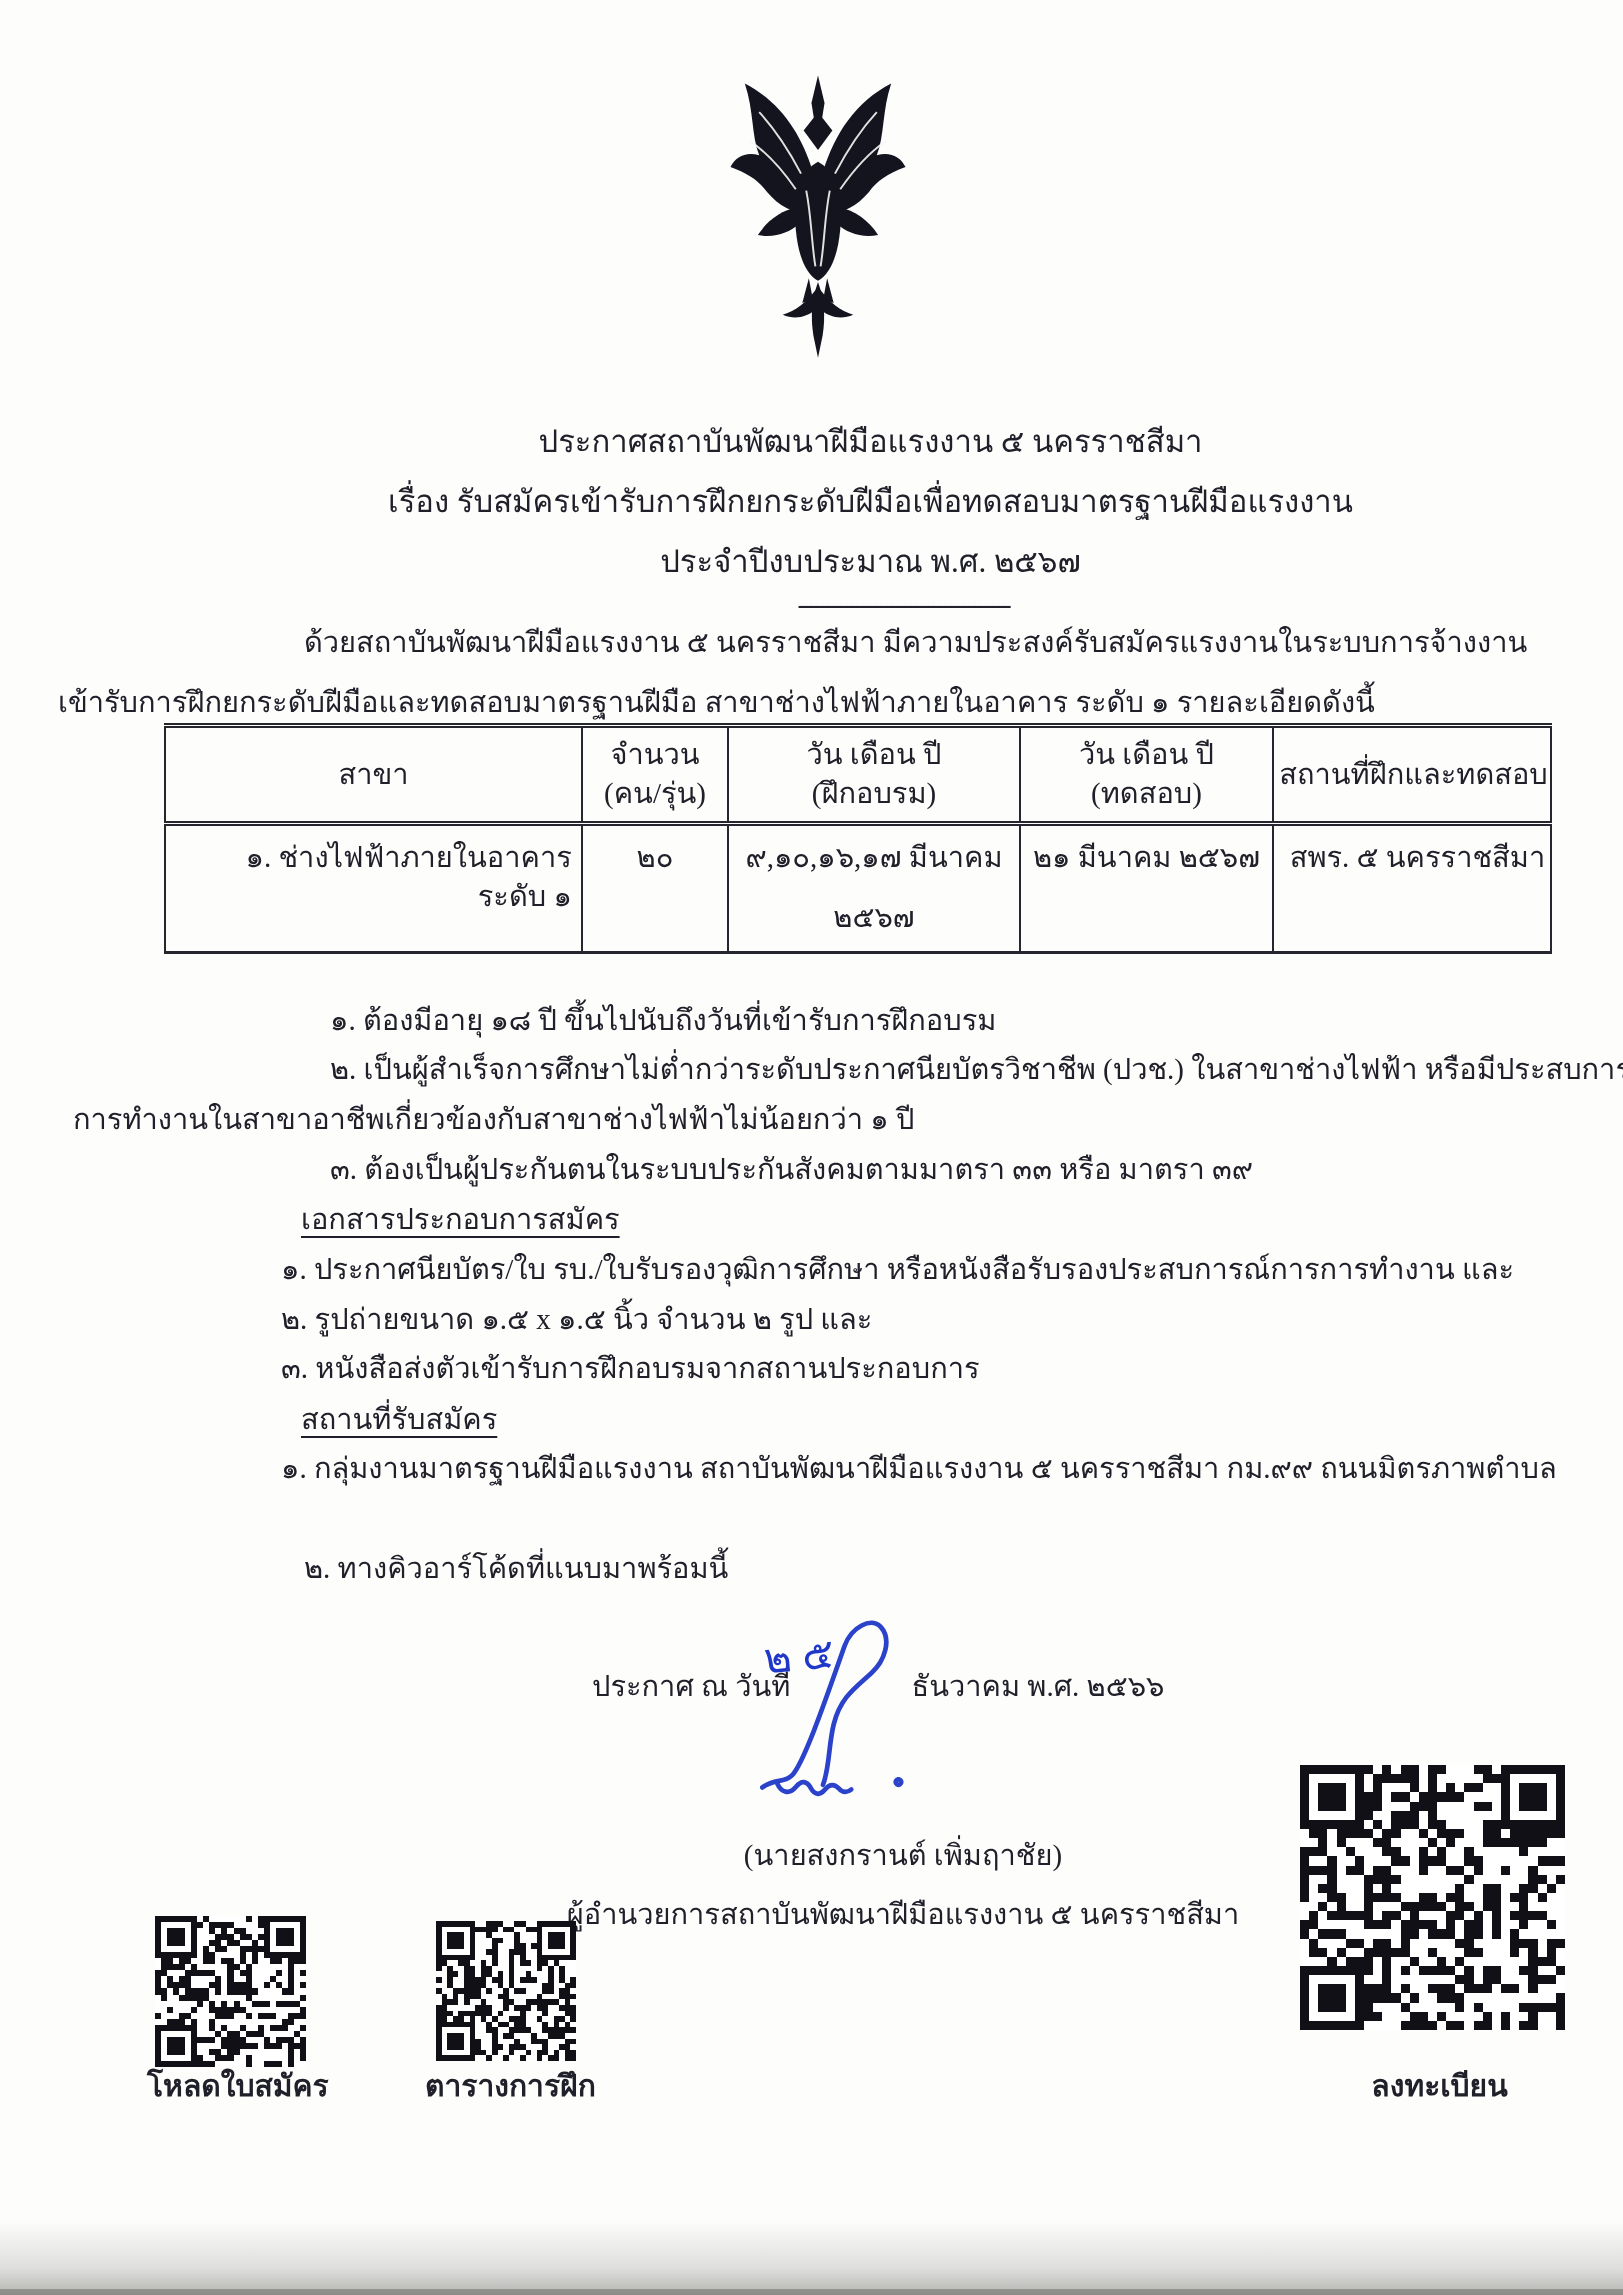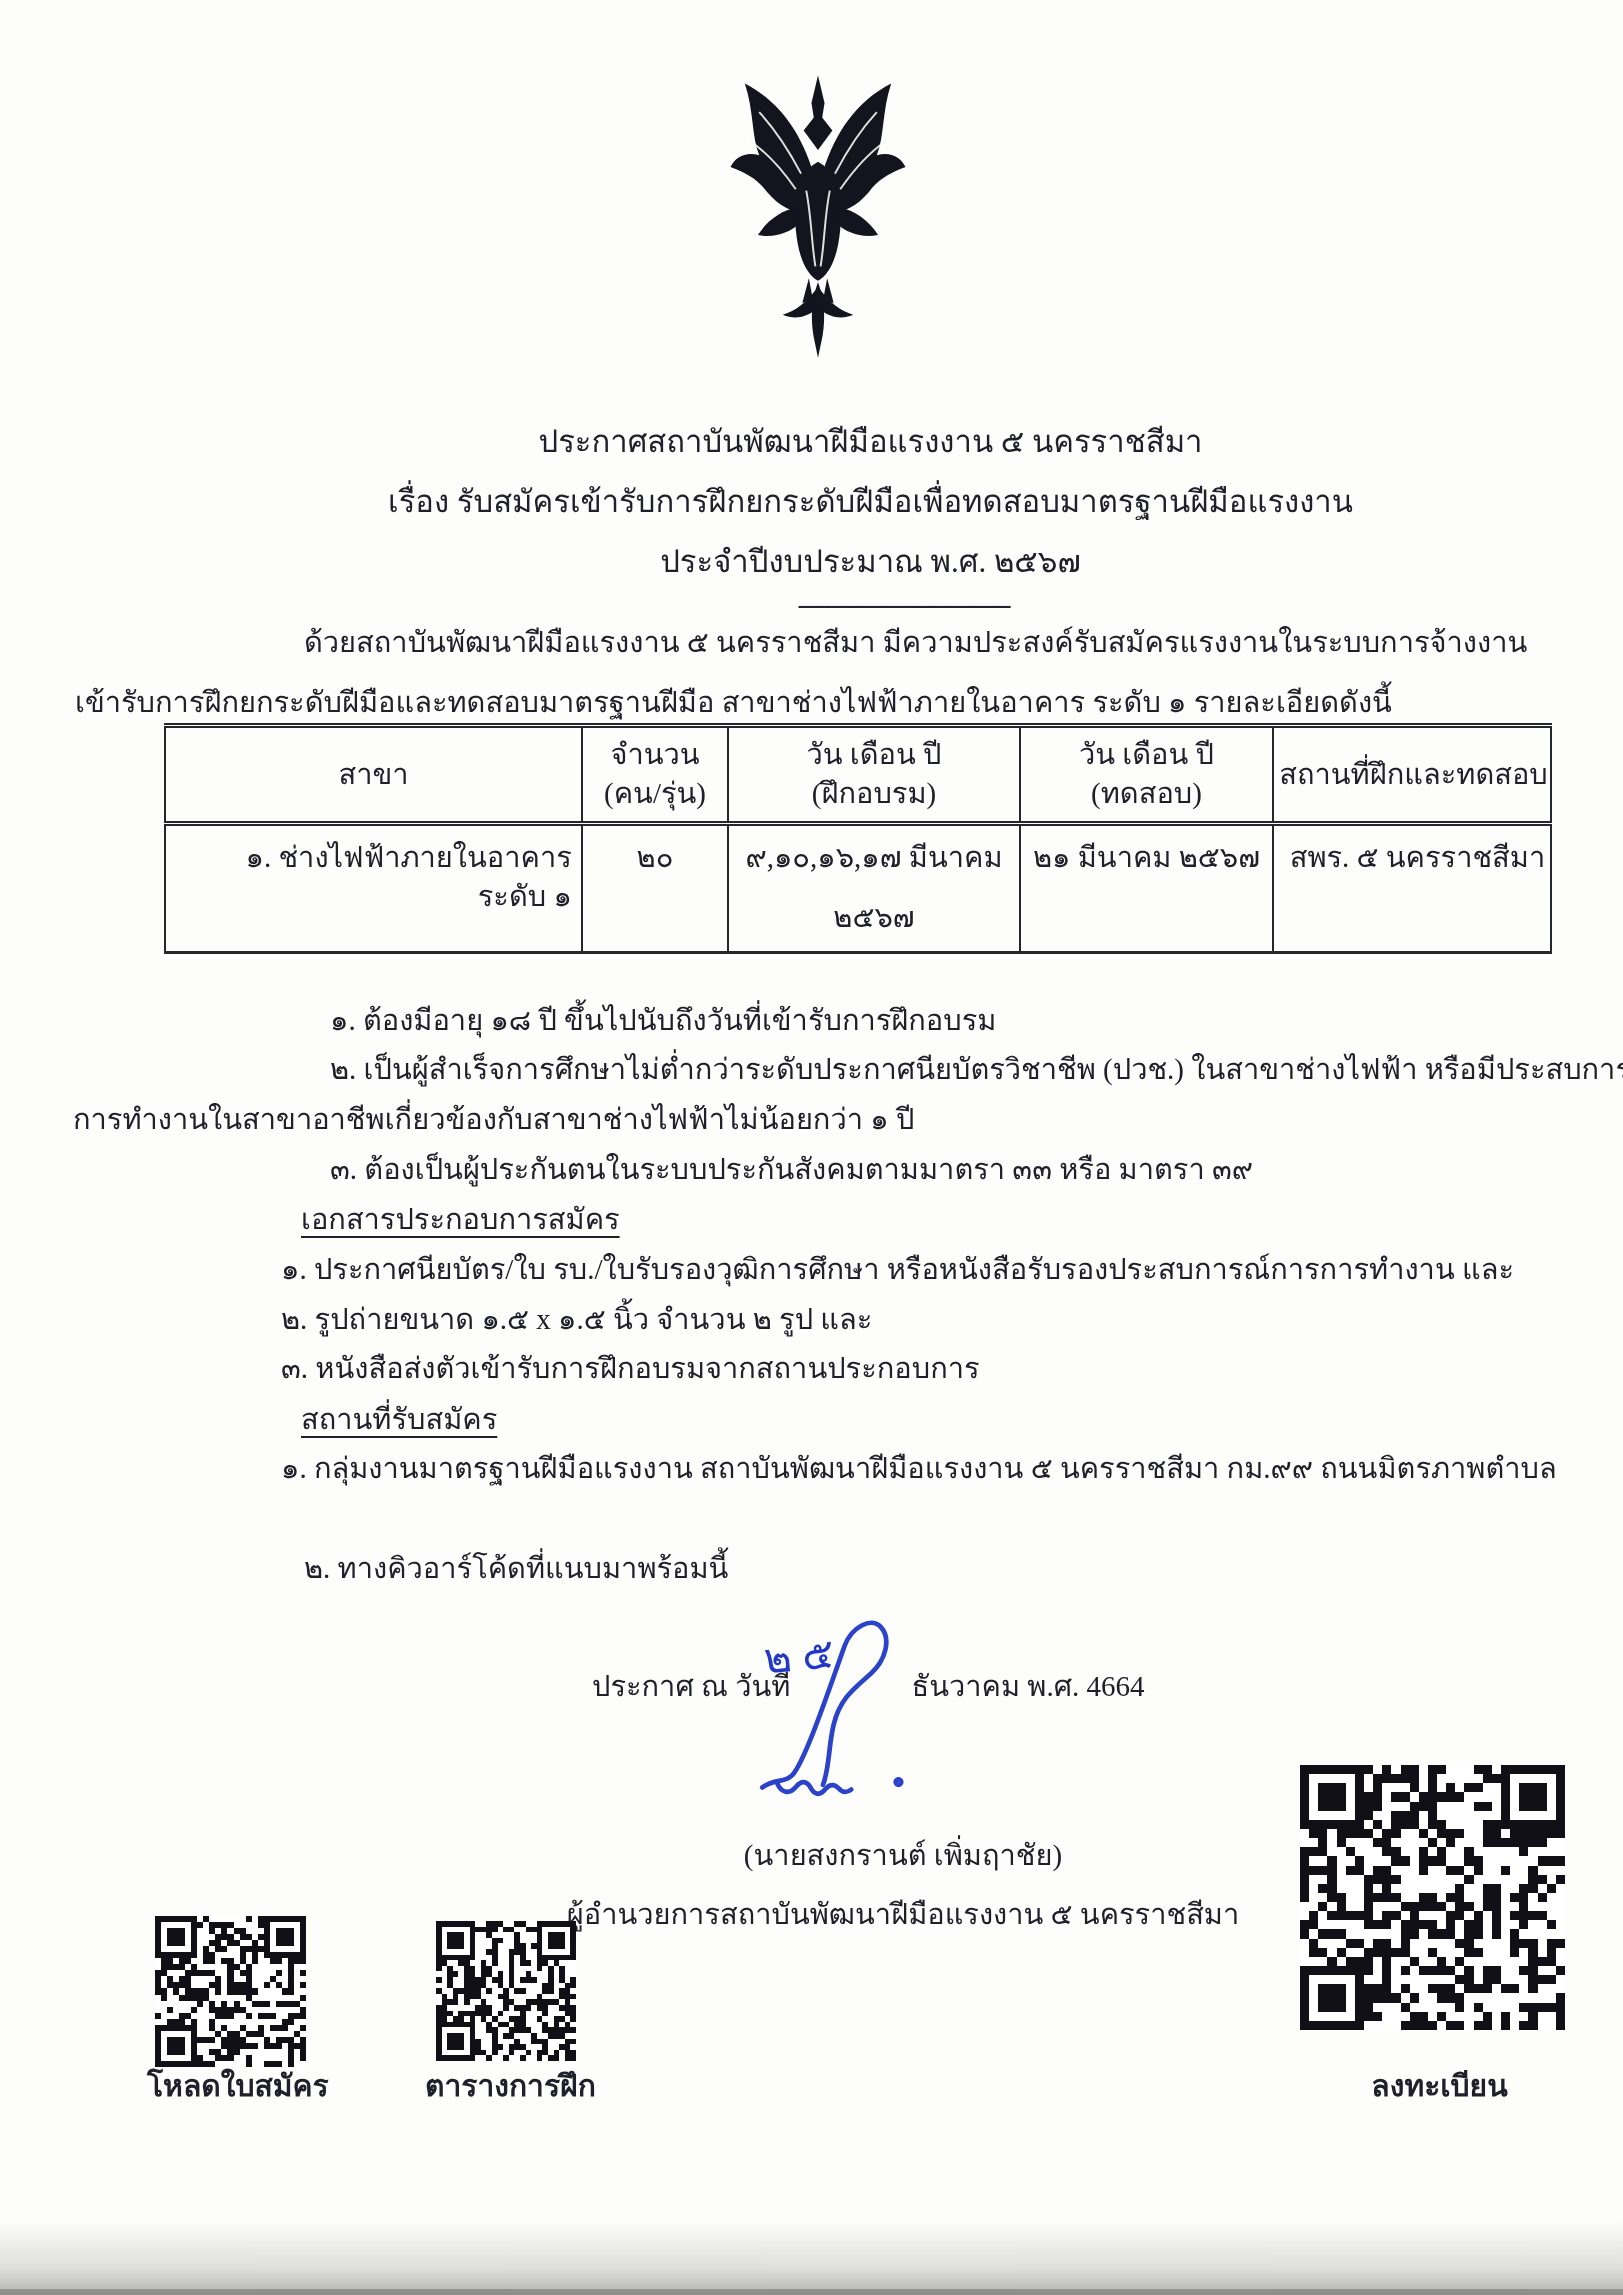--- a/index.html
+++ b/index.html
@@ -74,21 +74,21 @@
       <path d="M168,180 C160,220 160,260 154,296"></path>
     </g>
   </svg>
 
   <div class="abs ctr title" style="left:0;top:422px;width:1741px;">ประกาศสถาบันพัฒนาฝีมือแรงงาน ๕ นครราชสีมา</div>
   <div class="abs ctr title" style="left:0;top:482px;width:1741px;">เรื่อง รับสมัครเข้ารับการฝึกยกระดับฝีมือเพื่อทดสอบมาตรฐานฝีมือแรงงาน</div>
   <div class="abs ctr title" style="left:0;top:542px;width:1741px;">ประจำปีงบประมาณ พ.ศ. ๒๕๖๗</div>
   <div class="abs ctr divider" style="left:183px;top:584px;width:1440px;">------------------------------------</div>
 
   <div class="abs" style="left:304px;top:623px;">ด้วยสถาบันพัฒนาฝีมือแรงงาน ๕ นครราชสีมา  มีความประสงค์รับสมัครแรงงานในระบบการจ้างงาน</div>
-  <div class="abs" style="left:75px;top:683px;">เข้ารับการฝึกยกระดับฝีมือและทดสอบมาตรฐานฝีมือ สาขาช่างไฟฟ้าภายในอาคาร ระดับ ๑ รายละเอียดดังนี้</div>
+  <div class="abs" style="left:58px;top:683px;">เข้ารับการฝึกยกระดับฝีมือและทดสอบมาตรฐานฝีมือ สาขาช่างไฟฟ้าภายในอาคาร ระดับ ๑ รายละเอียดดังนี้</div>
 
   <div class="abs" style="left:164px;top:723px;">
     <table class="doc">
       <colgroup>
         <col style="width:417px">
           <col style="width:146px">
           <col style="width:292px">
           <col style="width:253px">
           <col style="width:278px">
       </colgroup>
@@ -137,21 +137,21 @@
   <div class="abs u" style="left:301px;top:1200px;">เอกสารประกอบการสมัคร</div>
   <div class="abs" style="left:281px;top:1250px;">๑. ประกาศนียบัตร/ใบ รบ./ใบรับรองวุฒิการศึกษา หรือหนังสือรับรองประสบการณ์การการทำงาน และ</div>
   <div class="abs" style="left:281px;top:1300px;">๒. รูปถ่ายขนาด ๑.๕ x ๑.๕ นิ้ว จำนวน ๒ รูป และ</div>
   <div class="abs" style="left:281px;top:1349px;">๓. หนังสือส่งตัวเข้ารับการฝึกอบรมจากสถานประกอบการ</div>
 
   <div class="abs u" style="left:301px;top:1400px;">สถานที่รับสมัคร</div>
   <div class="abs" style="left:281px;top:1449px;">๑. กลุ่มงานมาตรฐานฝีมือแรงงาน สถาบันพัฒนาฝีมือแรงงาน ๕ นครราชสีมา กม.๙๙ ถนนมิตรภาพตำบล</div>
   <div class="abs" style="left:304px;top:1549px;">๒. ทางคิวอาร์โค้ดที่แนบมาพร้อมนี้</div>
 
   <div class="abs" style="left:592px;top:1667px;">
-    <span>ประกาศ ณ วันที่</span><span style="display:inline-block;width:121px;"></span><span>ธันวาคม  พ.ศ.  4664</span>
+    <span>ประกาศ ณ วันที่</span><span style="display:inline-block;width:121px;"></span><span>ธันวาคม  พ.ศ.  ๒๕๖๖</span>
   </div>
   <div class="abs hand" style="left:764px;top:1637px;">๒๕</div>
 
   <svg class="sig-svg" viewBox="0 0 300 340" aria-hidden="true">
     <g stroke="#2038c8" stroke-width="7" fill="none" stroke-linecap="round" stroke-linejoin="round" opacity="0.95">
       <path d="M34,262 C52,248 66,256 78,244 C96,226 132,120 156,52 C166,24 196,8 210,24 C226,42 216,74 196,92 C172,114 150,128 140,168 C132,200 134,232 124,258"></path>
       <path d="M56,256 c6,14 18,17 28,5 c8,-10 16,-9 22,2 c6,11 14,11 22,1 c6,-8 14,-7 20,0 c5,6 12,6 18,1"></path>
       <path d="M236,250 a4,4 0 1 0 0.1,0"></path>
     </g>
   </svg>

